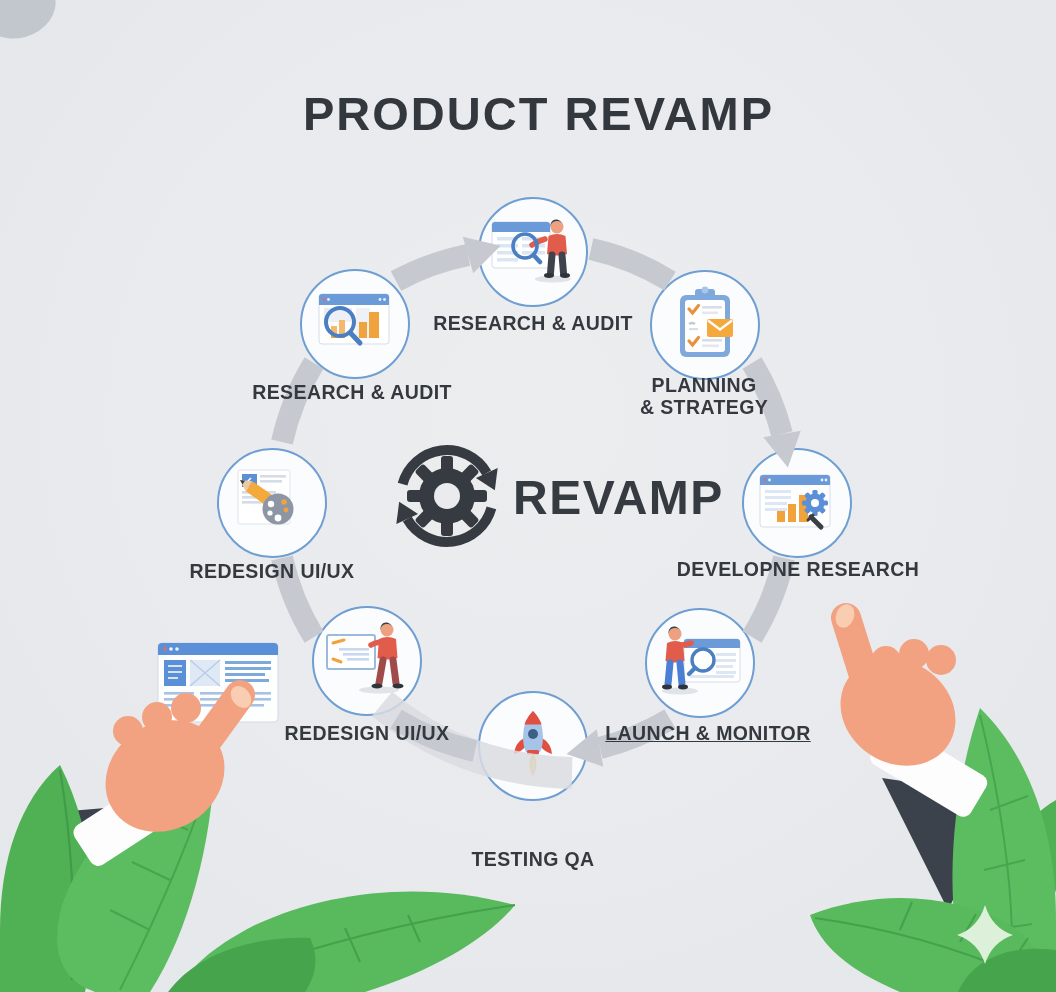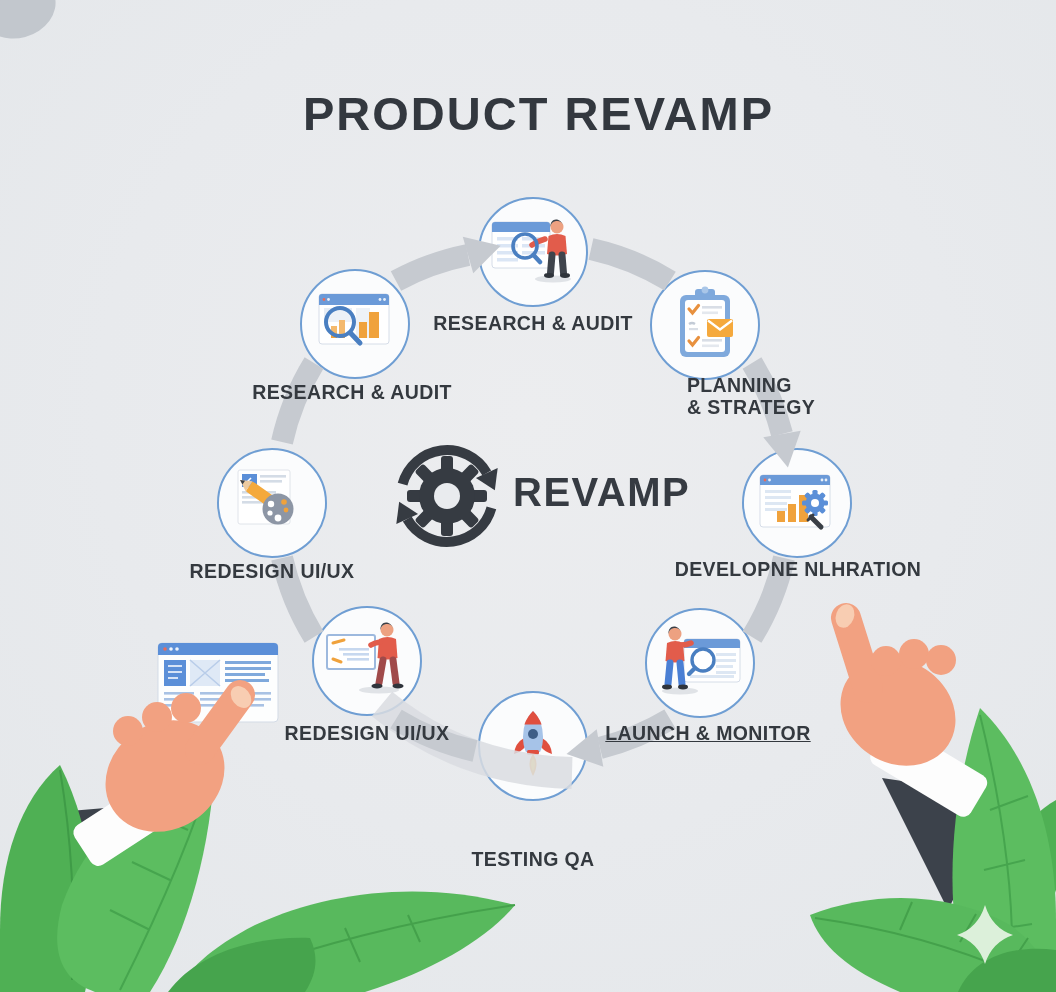--- a/index.html
+++ b/index.html
@@ -14,27 +14,27 @@
     font-size:47px;font-weight:700;letter-spacing:2px;color:#33383f;z-index:6;padding-left:21px;
   }
   #ring{left:0;top:0;z-index:1;}
   .node{z-index:2;}
   .node-circle{
     position:absolute;width:110px;height:110px;border-radius:50%;
     background:#fbfcfd;border:2.5px solid #6f9ed3;box-sizing:border-box;
     display:flex;align-items:center;justify-content:center;
   }
   .node-label{
-    position:absolute;transform:translateX(-50%);width:max-content;text-align:left;
+    position:absolute;transform:translateX(-50%);width:max-content;text-align:center;
     font-size:19.5px;font-weight:700;letter-spacing:.4px;color:#34393f;
     white-space:pre-line;line-height:1.15;z-index:3;
   }
   #center-emblem{left:385px;top:436px;width:340px;height:130px;z-index:2;}
   #center-label{
-    position:absolute;left:128px;top:34px;font-size:40px;font-weight:800;
+    position:absolute;left:128px;top:34px;font-size:48px;font-weight:800;
     letter-spacing:1.5px;color:#363b42;
   }
   .corner{z-index:5;}
   #corner-blob{
     left:-22px;top:-26px;width:78px;height:64px;border-radius:50%;
     background:#aab1b9;opacity:.6;transform:rotate(-15deg);z-index:4;
   }
 </style>
 </head>
 <body>
@@ -138,21 +138,21 @@
           <rect x="43" y="32.5" width="16" height="2.6" fill="#e4e8ee"></rect>
         <path d="M30,45 q3,-2 6,0" stroke="#c3cbd6" stroke-width="2.4" fill="none"></path>
         <rect x="30" y="49" width="9" height="2.2" fill="#d9dee6"></rect>
         <path d="M30,62 l3.5,4 6,-7.5" stroke="#e8913f" stroke-width="3.2" fill="none" stroke-linecap="round"></path>
         <rect x="43" y="60" width="20" height="2.6" fill="#d9dee6"></rect>
           <rect x="43" y="65.5" width="17" height="2.6" fill="#e4e8ee"></rect>
         <rect x="48" y="40" width="26" height="18" rx="2" fill="#f5a93d"></rect>
         <path d="M49,41.5 l12,9 12,-9" stroke="#fff" stroke-width="2.2" fill="none"></path>
       </svg>
     </div>
-    <div class="node-label" style="left:704px;top:374px;margin-left:47px;">PLANNING
+    <div class="node-label" style="left:704px;top:374px;">PLANNING
 &amp; STRATEGY</div>
   </div>
 
   <div class="node">
     <div class="node-circle abs" style="left:742px;top:448px;">
       <svg width="92" height="92" viewBox="0 0 92 92">
         <rect x="9" y="18" width="70" height="52" rx="3" fill="#fff" stroke="#d6dde8"></rect>
         <path d="M9,21 a3,3 0 0 1 3,-3 h64 a3,3 0 0 1 3,3 v7 h-70 Z" fill="#6b9ad8"></path>
         <circle cx="14" cy="23" r="1.4" fill="#e86a5a"></circle>
           <circle cx="18.5" cy="23" r="1.4" fill="#fff" opacity=".85"></circle>
@@ -182,21 +182,21 @@
           </g>
           <circle r="9.5"></circle>
             <circle r="4" fill="#fff"></circle>
         </g>
         <g stroke="#3a3f46" stroke-linecap="round">
           <line x1="60" y1="60" x2="70" y2="70" stroke-width="5"></line>
           <line x1="57" y1="63" x2="62" y2="58" stroke-width="3"></line>
         </g>
       </svg>
     </div>
-    <div class="node-label" style="left:798px;top:558px;">DEVELOPNE NLHRATION</div>
+    <div class="node-label" style="left:798px;top:558px;">DEVELOPNE RESEARCH</div>
   </div>
 
   <div class="node">
     <div class="node-circle abs" style="left:645px;top:608px;">
       <svg width="92" height="92" viewBox="0 0 92 92">
         <ellipse cx="26" cy="74" rx="18" ry="3.5" fill="#e0e3e7"></ellipse>
         <rect x="30" y="22" width="56" height="43" rx="3" fill="#fff" stroke="#d6dde8"></rect>
         <path d="M30,25 a3,3 0 0 1 3,-3 h50 a3,3 0 0 1 3,3 v6 h-56 Z" fill="#6b9ad8"></path>
         <g fill="#dde7f3">
           <rect x="62" y="36" width="20" height="3"></rect>

